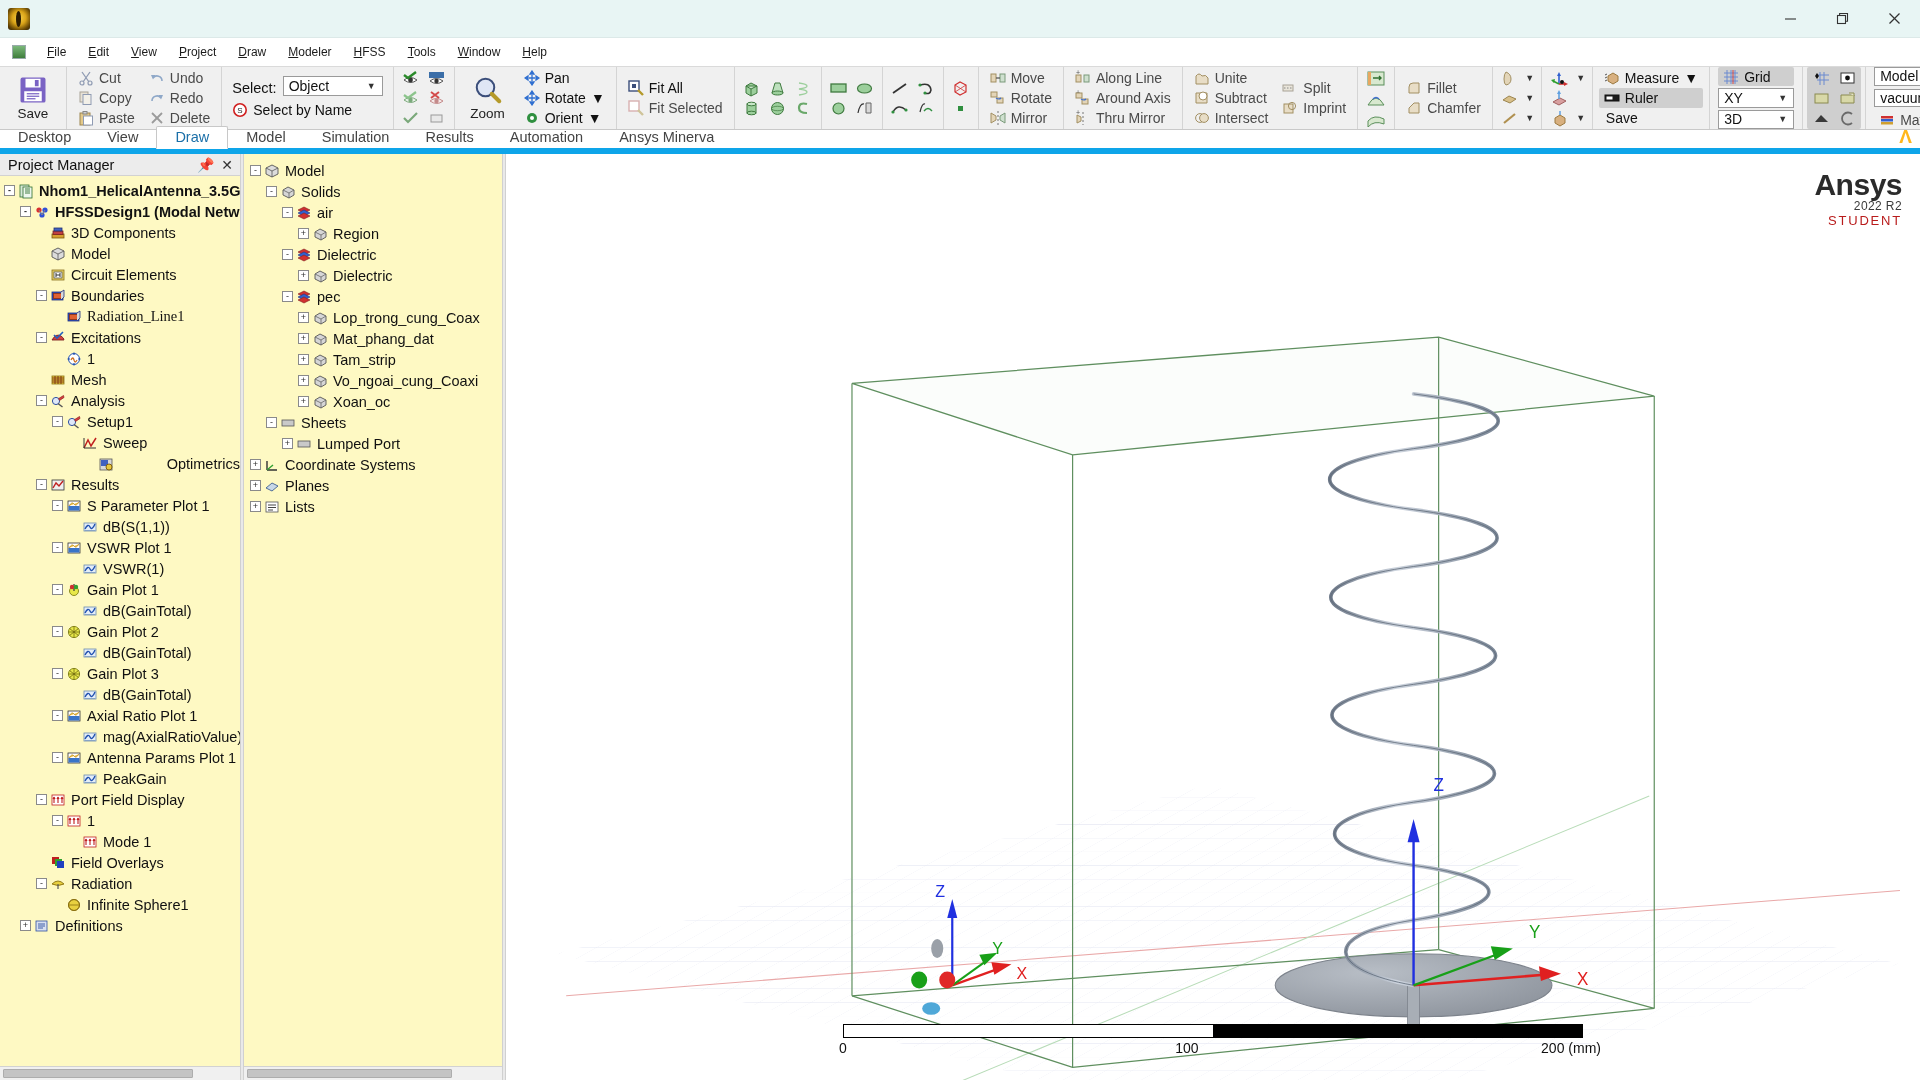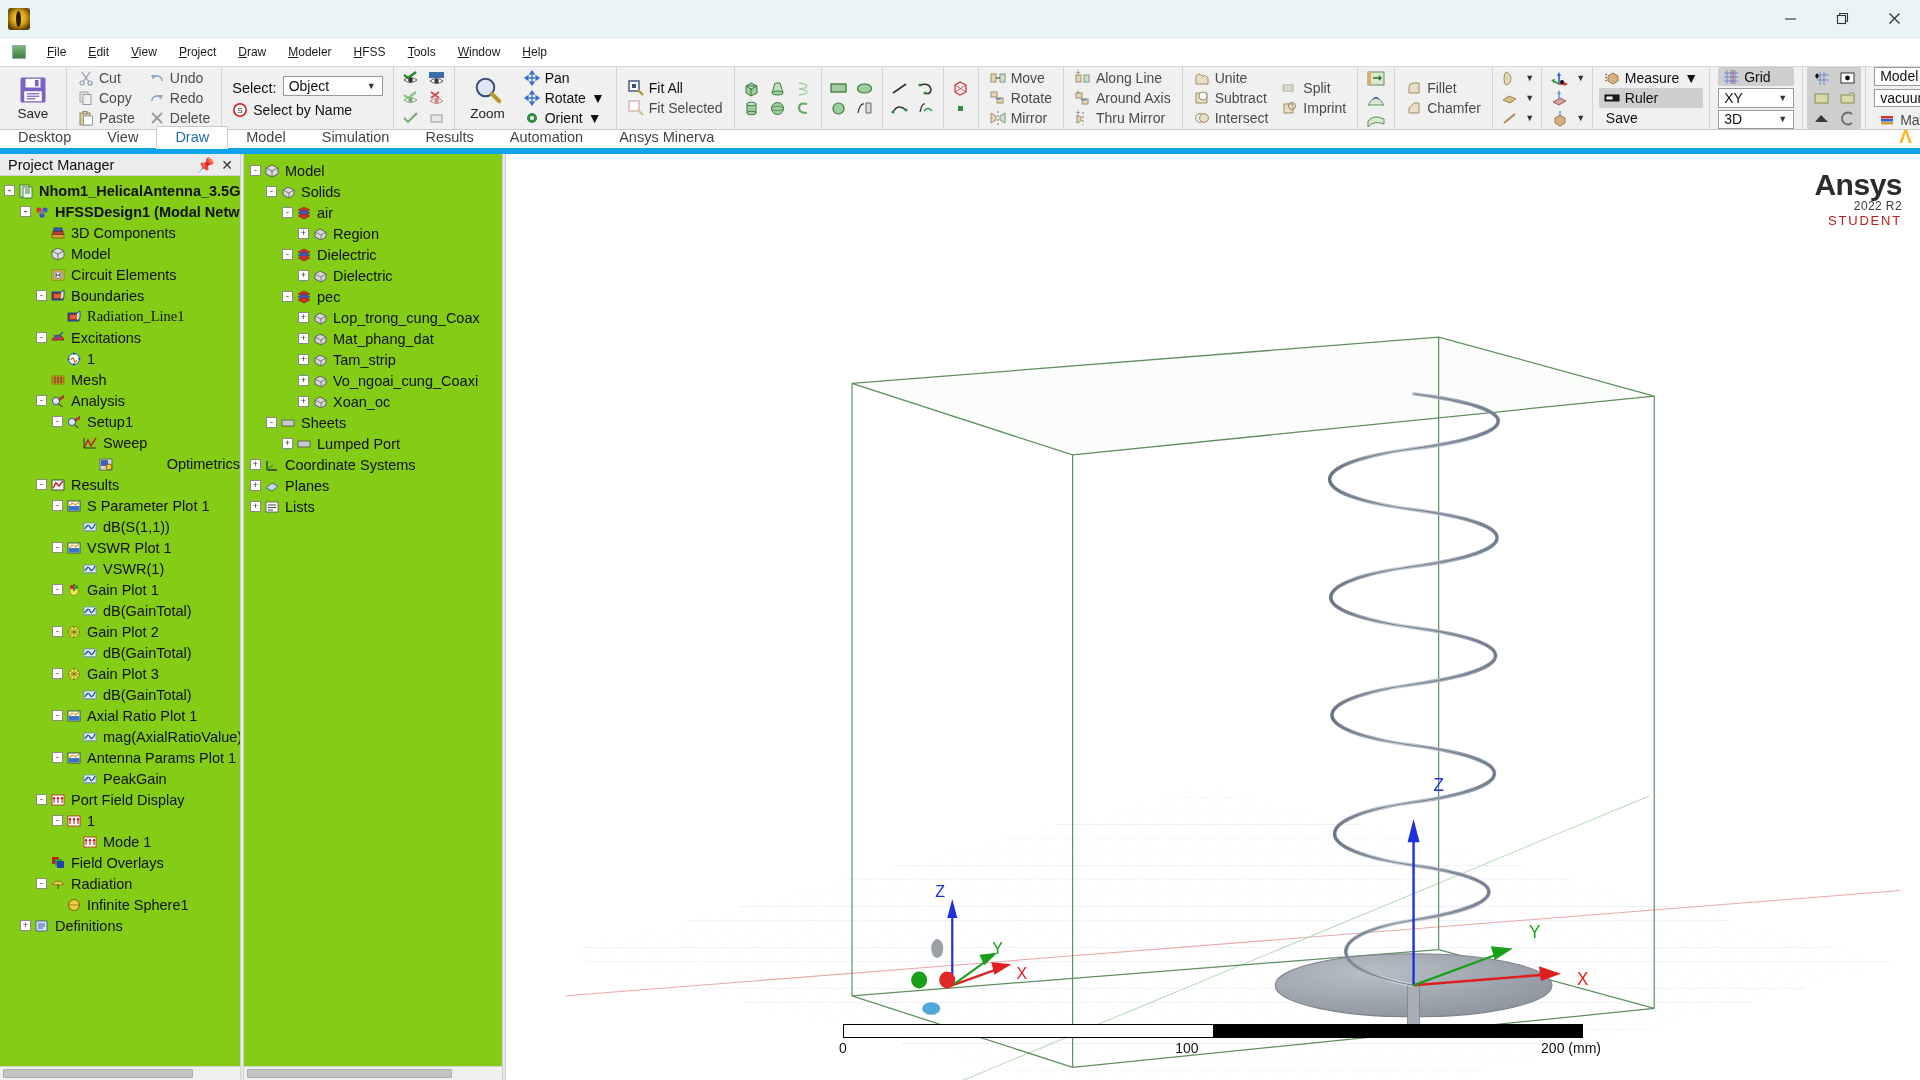--- a/index.html
+++ b/index.html
@@ -81,21 +81,21 @@
   }
   .tab { padding:2px 18px 3px 18px; font-size:14.5px; color:#444; cursor:default; }
   .tab.active { color:#1a6fa8; background:#fff; border:1px solid #c8c8c8; border-bottom:1px solid #fff;
                 position:relative; top:1px; border-radius:2px 2px 0 0; }
   .ansys-logo-tab { margin-left:auto; margin-right:8px; color:#ffb71b; font-size:19px; font-weight:bold; }
 
   
   .body { flex:1 1 auto; display:flex; min-height:0; }
 
   
-  .panel { background:#84cc16; display:flex; flex-direction:column; min-height:0; }
+  .panel { background:#fef9c3; display:flex; flex-direction:column; min-height:0; }
   .panel-head {
     height:22px; background:#ececec; display:flex; align-items:center;
     padding:0 4px 0 8px; font-size:14.5px; color:#111; border-bottom:1px solid #d2d2d2;
     flex:0 0 22px;
   }
   .panel-head .ph-btns { margin-left:auto; display:flex; gap:6px; padding-right:3px; color:#333; }
   .panel-head .ph-btns span { cursor:default; font-size:14px; line-height:14px; }
   .tree { flex:1 1 auto; overflow:hidden; padding:4px 0 0 0; position:relative; }
   .tnode { display:flex; align-items:center; height:21px; font-size:14.5px; white-space:nowrap; color:#111; }
   .tnode .exp {

